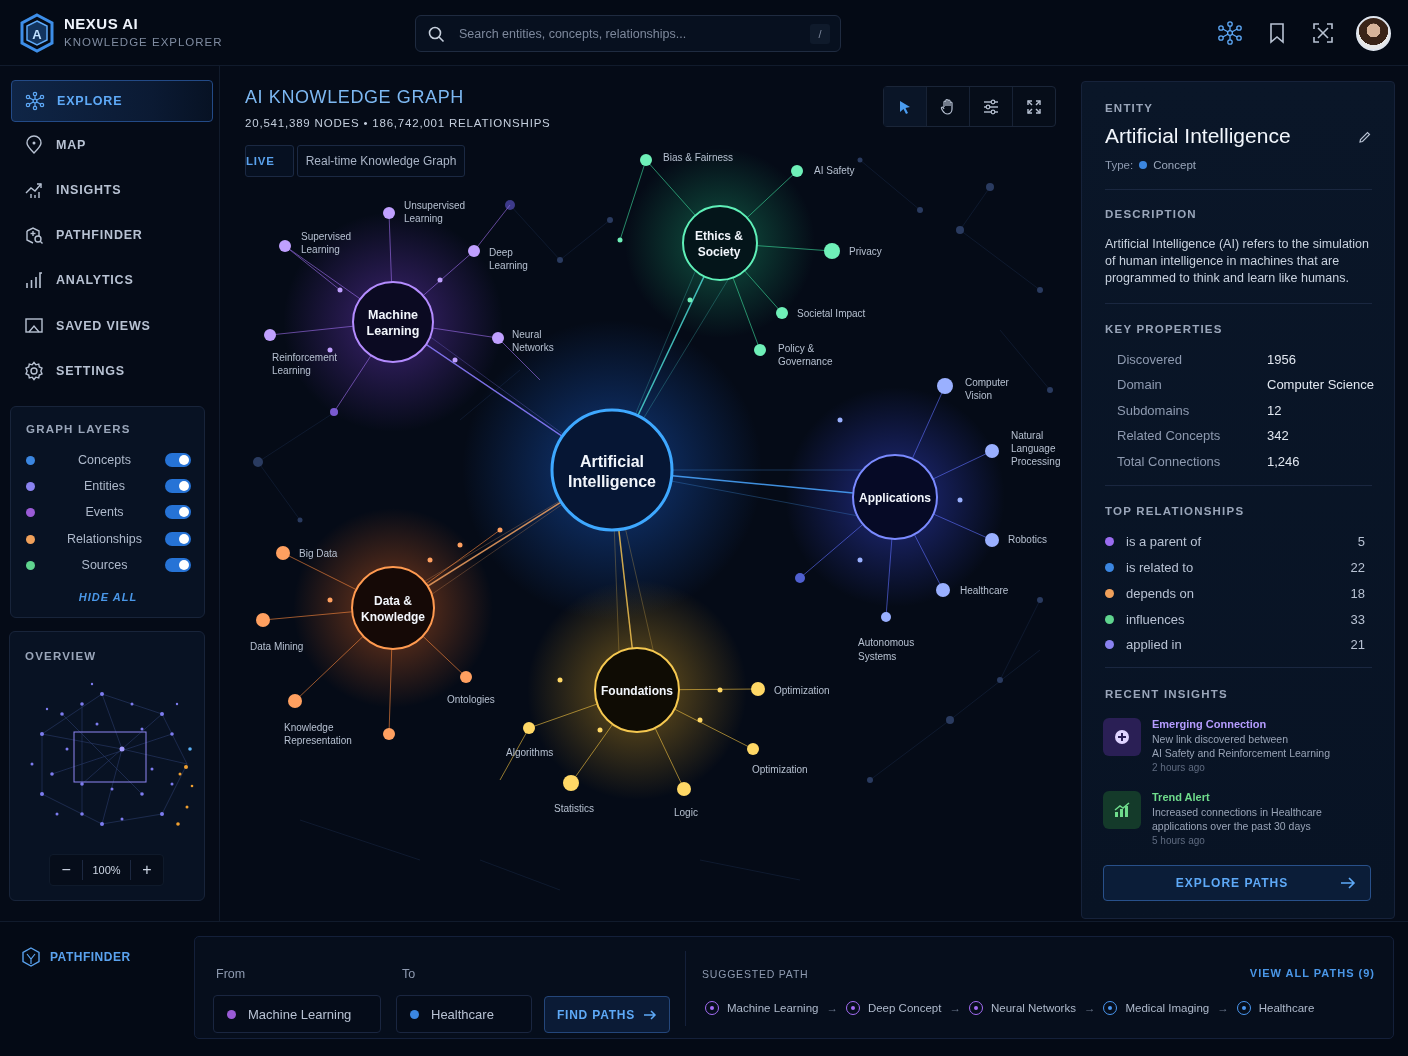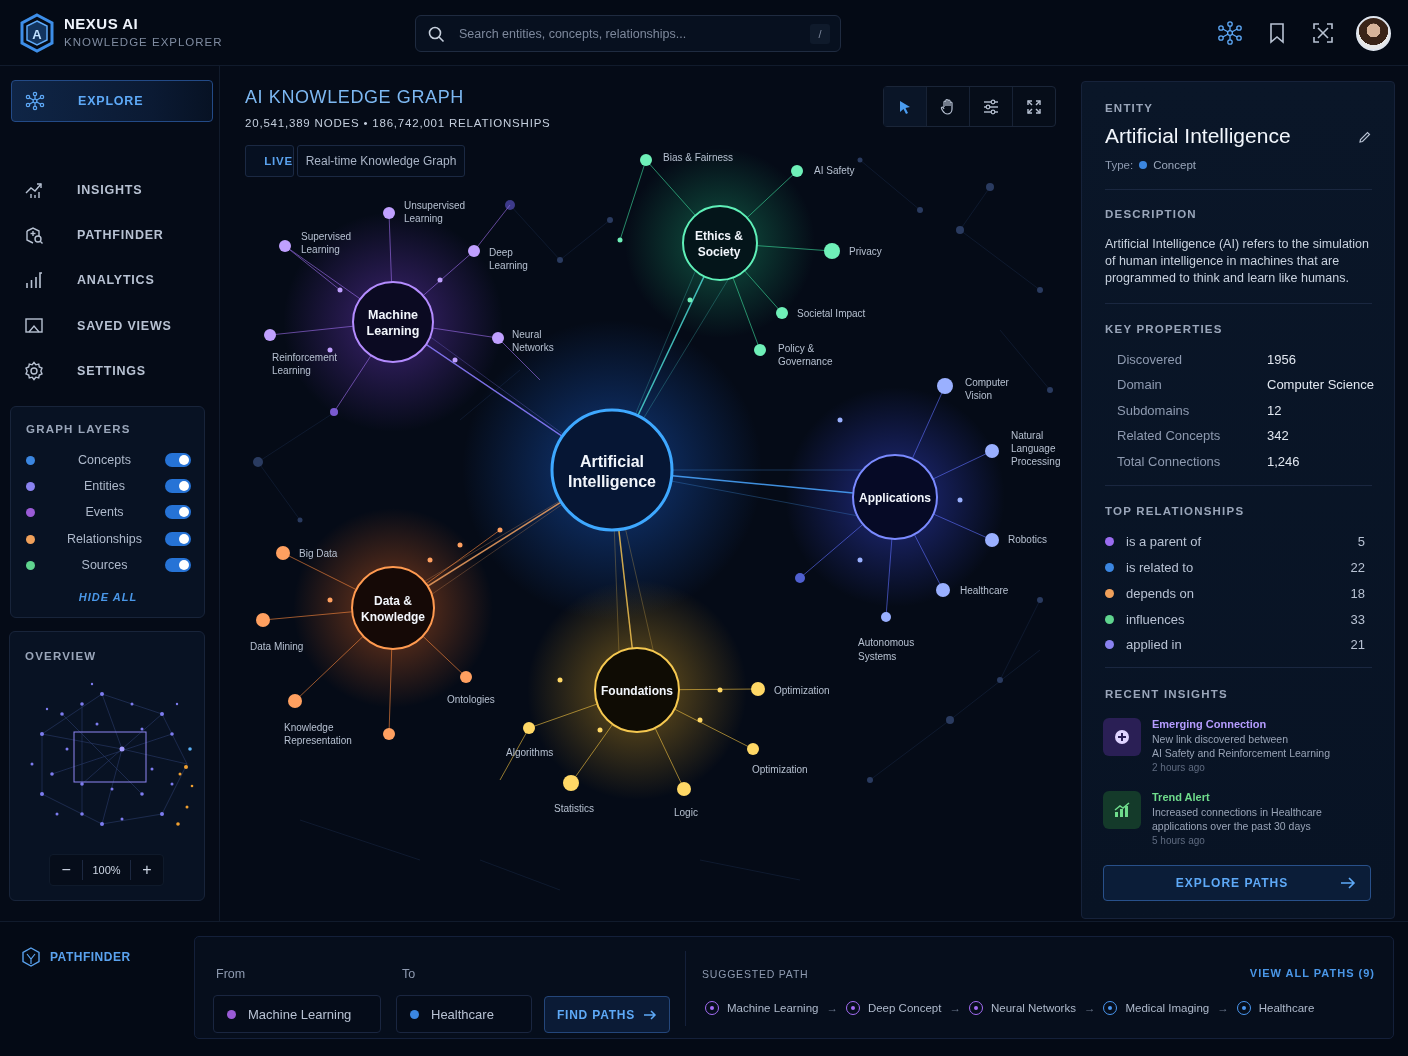--- a/index.html
+++ b/index.html
@@ -22,21 +22,21 @@
     position: absolute; left: 415px; top: 15px; width: 426px; height: 37px;
     border: 1px solid #1f2b40; border-radius: 6px; background: #07101f;
   }
   .search svg { position: absolute; left: 12px; top: 10px; }
   .search .ph { position: absolute; left: 43px; top: 11px; font-size: 12.5px; color: #7d889c; }
   .search .kbd { position: absolute; right: 10px; top: 8px; width: 20px; height: 20px; border-radius: 3px; background: #0f1a2b; color: #7d889c; font-size: 11px; text-align: center; line-height: 20px; }
   .hdr-icon { position: absolute; top: 20px; width: 26px; height: 26px; }
   .avatar { position: absolute; left: 1356px; top: 16px; width: 35px; height: 35px; border-radius: 50%; background: radial-gradient(circle at 50% 40%, #d8b49a 0 28%, #3a2418 29% 60%, #e8e8e8 61%); border: 2px solid #dfe5ee; }
 
   .sidebar { position: absolute; left: 0; top: 66px; width: 220px; height: 856px; border-right: 1px solid #111b2c; background: #050b17; }
-  .nav-item { position: absolute; left: 11px; width: 202px; height: 42px; display: flex; align-items: center; border-radius: 4px; gap: 21px; }
+  .nav-item { position: absolute; left: 11px; width: 202px; height: 42px; display: flex; align-items: center; border-radius: 4px; }
   .nav-item.active { background: linear-gradient(90deg, #0f2546 0%, #0b1a33 70%, #071224 100%); border: 1px solid #234a86; }
   .nav-item .ico { width: 20px; height: 20px; margin-left: 13px; }
   .nav-item .lbl { margin-left: 12px; font-size: 12.5px; letter-spacing: 0.8px; color: #b8c2d3; font-weight: bold; }
   .nav-item.active .lbl { color: #5ea9f7; }
 
   .panel { position: absolute; border: 1px solid #18243a; border-radius: 6px; background: #081223; }
   .panel-title { position: absolute; font-size: 11.5px; letter-spacing: 1.2px; color: #9aa6ba; font-weight: bold; }
   .layer-row { position: absolute; left: 15px; width: 165px; height: 20px; display: flex; align-items: center; text-align: center; }
   .layer-row .dot { width: 9px; height: 9px; border-radius: 50%; }
   .layer-row .name { margin-left: 9px; font-size: 12.5px; color: #aeb9cb; flex: 1; }
@@ -44,21 +44,21 @@
   .toggle::after { content: ""; position: absolute; right: 2px; top: 2px; width: 10px; height: 10px; border-radius: 50%; background: #fff; }
   .hide-all { position: absolute; left: 0; width: 194px; top: 184px; text-align: center; font-size: 11px; letter-spacing: 1px; font-weight: bold; color: #4a97e8; font-style: italic; }
 
   .zoomctl { position: absolute; left: 39px; top: 222px; width: 115px; height: 32px; border-radius: 4px; background: #060d1a; border: 1px solid #0f1a2b; display: flex; align-items: center; }
   .zoomctl div { height: 100%; display: flex; align-items: center; justify-content: center; color: #cdd6e4; }
   .zoomctl .zm { width: 33px; font-size: 16px; }
   .zoomctl .zv { width: 49px; font-size: 11px; border-left: 1px solid #1c2840; border-right: 1px solid #1c2840; height: 20px; }
 
   .graph-title { position: absolute; left: 245px; top: 87px; font-size: 18px; color: #7db8f2; letter-spacing: 0.6px; }
   .graph-stats { position: absolute; left: 245px; top: 117px; font-size: 11.5px; color: #c4cedd; letter-spacing: 0.8px; }
-  .live-chip { position: absolute; left: 245px; top: 145px; width: 49px; height: 32px; border: 1px solid #1b2943; border-radius: 3px; font-size: 11.5px; color: #5aa2ee; font-weight: bold; letter-spacing: 0.8px; text-align: right; line-height: 30px; background: #061021; }
+  .live-chip { position: absolute; left: 245px; top: 145px; width: 49px; height: 32px; border: 1px solid #1b2943; border-radius: 3px; font-size: 11.5px; color: #5aa2ee; font-weight: bold; letter-spacing: 0.8px; text-align: left; line-height: 30px; background: #061021; }
   .rt-chip { position: absolute; left: 297px; top: 145px; width: 168px; height: 32px; border: 1px solid #1b2943; border-radius: 3px; font-size: 12px; color: #a9b4c6; text-align: center; line-height: 30px; background: #050d1b; }
   .tool-group { position: absolute; left: 883px; top: 86px; width: 173px; height: 41px; border: 1px solid #1a2538; border-radius: 4px; background: #060d19; display: flex; }
   .tool-group .tb { flex: 1; display: flex; align-items: center; justify-content: center; border-left: 1px solid #172235; }
   .tool-group .tb:first-child { border-left: none; background: #0a1527; }
 
   .graph-svg { position: absolute; left: 221px; top: 66px; }
 
   .right-panel { position: absolute; left: 1081px; top: 81px; width: 314px; height: 838px; border: 1px solid #16223a; border-radius: 4px; background: linear-gradient(180deg, #0a1628 0%, #081324 100%); }
   .rp-label { position: absolute; left: 23px; font-size: 11.5px; letter-spacing: 1.2px; color: #9aa6ba; font-weight: bold; }
   .rp-divider { position: absolute; left: 23px; width: 267px; height: 1px; background: #1a2740; }
@@ -156,20 +156,27 @@
           <circle cx="10" cy="3" r="1.7"></circle>
           <circle cx="10" cy="17" r="1.7"></circle>
           <circle cx="3" cy="6" r="1.7"></circle>
           <circle cx="17" cy="6" r="1.7"></circle>
           <circle cx="3" cy="14" r="1.7"></circle>
           <circle cx="17" cy="14" r="1.7"></circle>
           <circle cx="10" cy="10" r="1.9"></circle>
         </g>
       </svg>
     <span class="lbl">EXPLORE</span>
+  </div>
+  <div class="nav-item" style="top:58px">
+    <svg class="ico" viewBox="0 0 20 20">
+        <path d="M10 18 C4 12 3 10 3 8 A7 7 0 0 1 17 8 C17 10 16 12 10 18 Z" fill="none" stroke="#b8c2d3" stroke-width="1.4"></path>
+        <circle cx="10" cy="8" r="1.5" fill="#b8c2d3"></circle>
+      </svg>
+    <span class="lbl">MAP</span>
   </div>
   <div class="nav-item" style="top:103px">
     <svg class="ico" viewBox="0 0 20 20">
         <g stroke="#b8c2d3" stroke-width="1.4" fill="none">
           <path d="M2 13 L7 8 L11 11 L17 4"></path>
           <path d="M13 4 H17 V8"></path>
           <line x1="7" y1="14" x2="7" y2="18"></line>
           <line x1="11" y1="15" x2="11" y2="18"></line>
           <line x1="15" y1="12" x2="15" y2="18"></line>
         </g>

